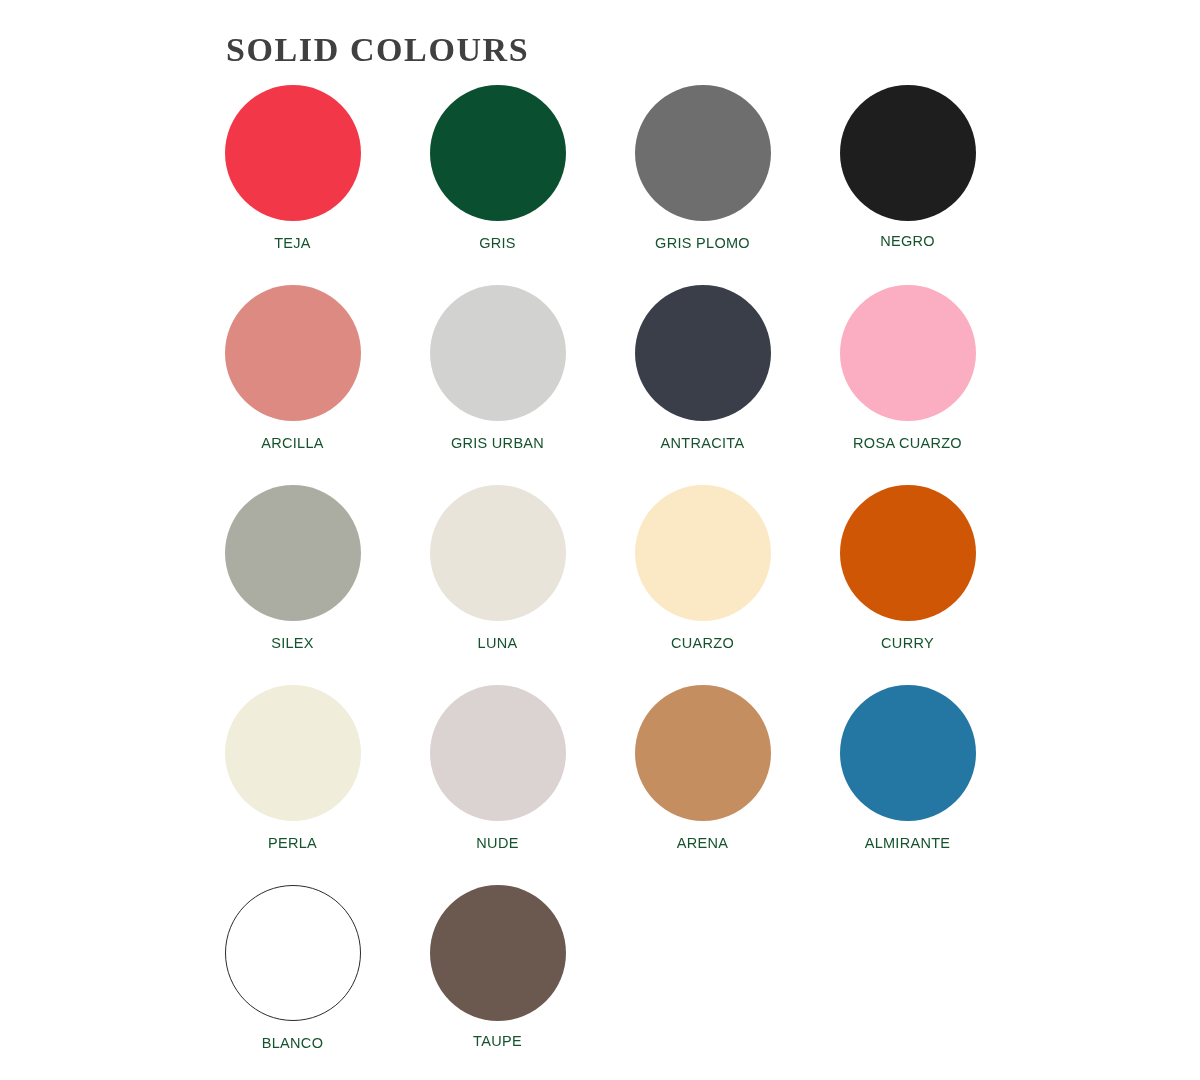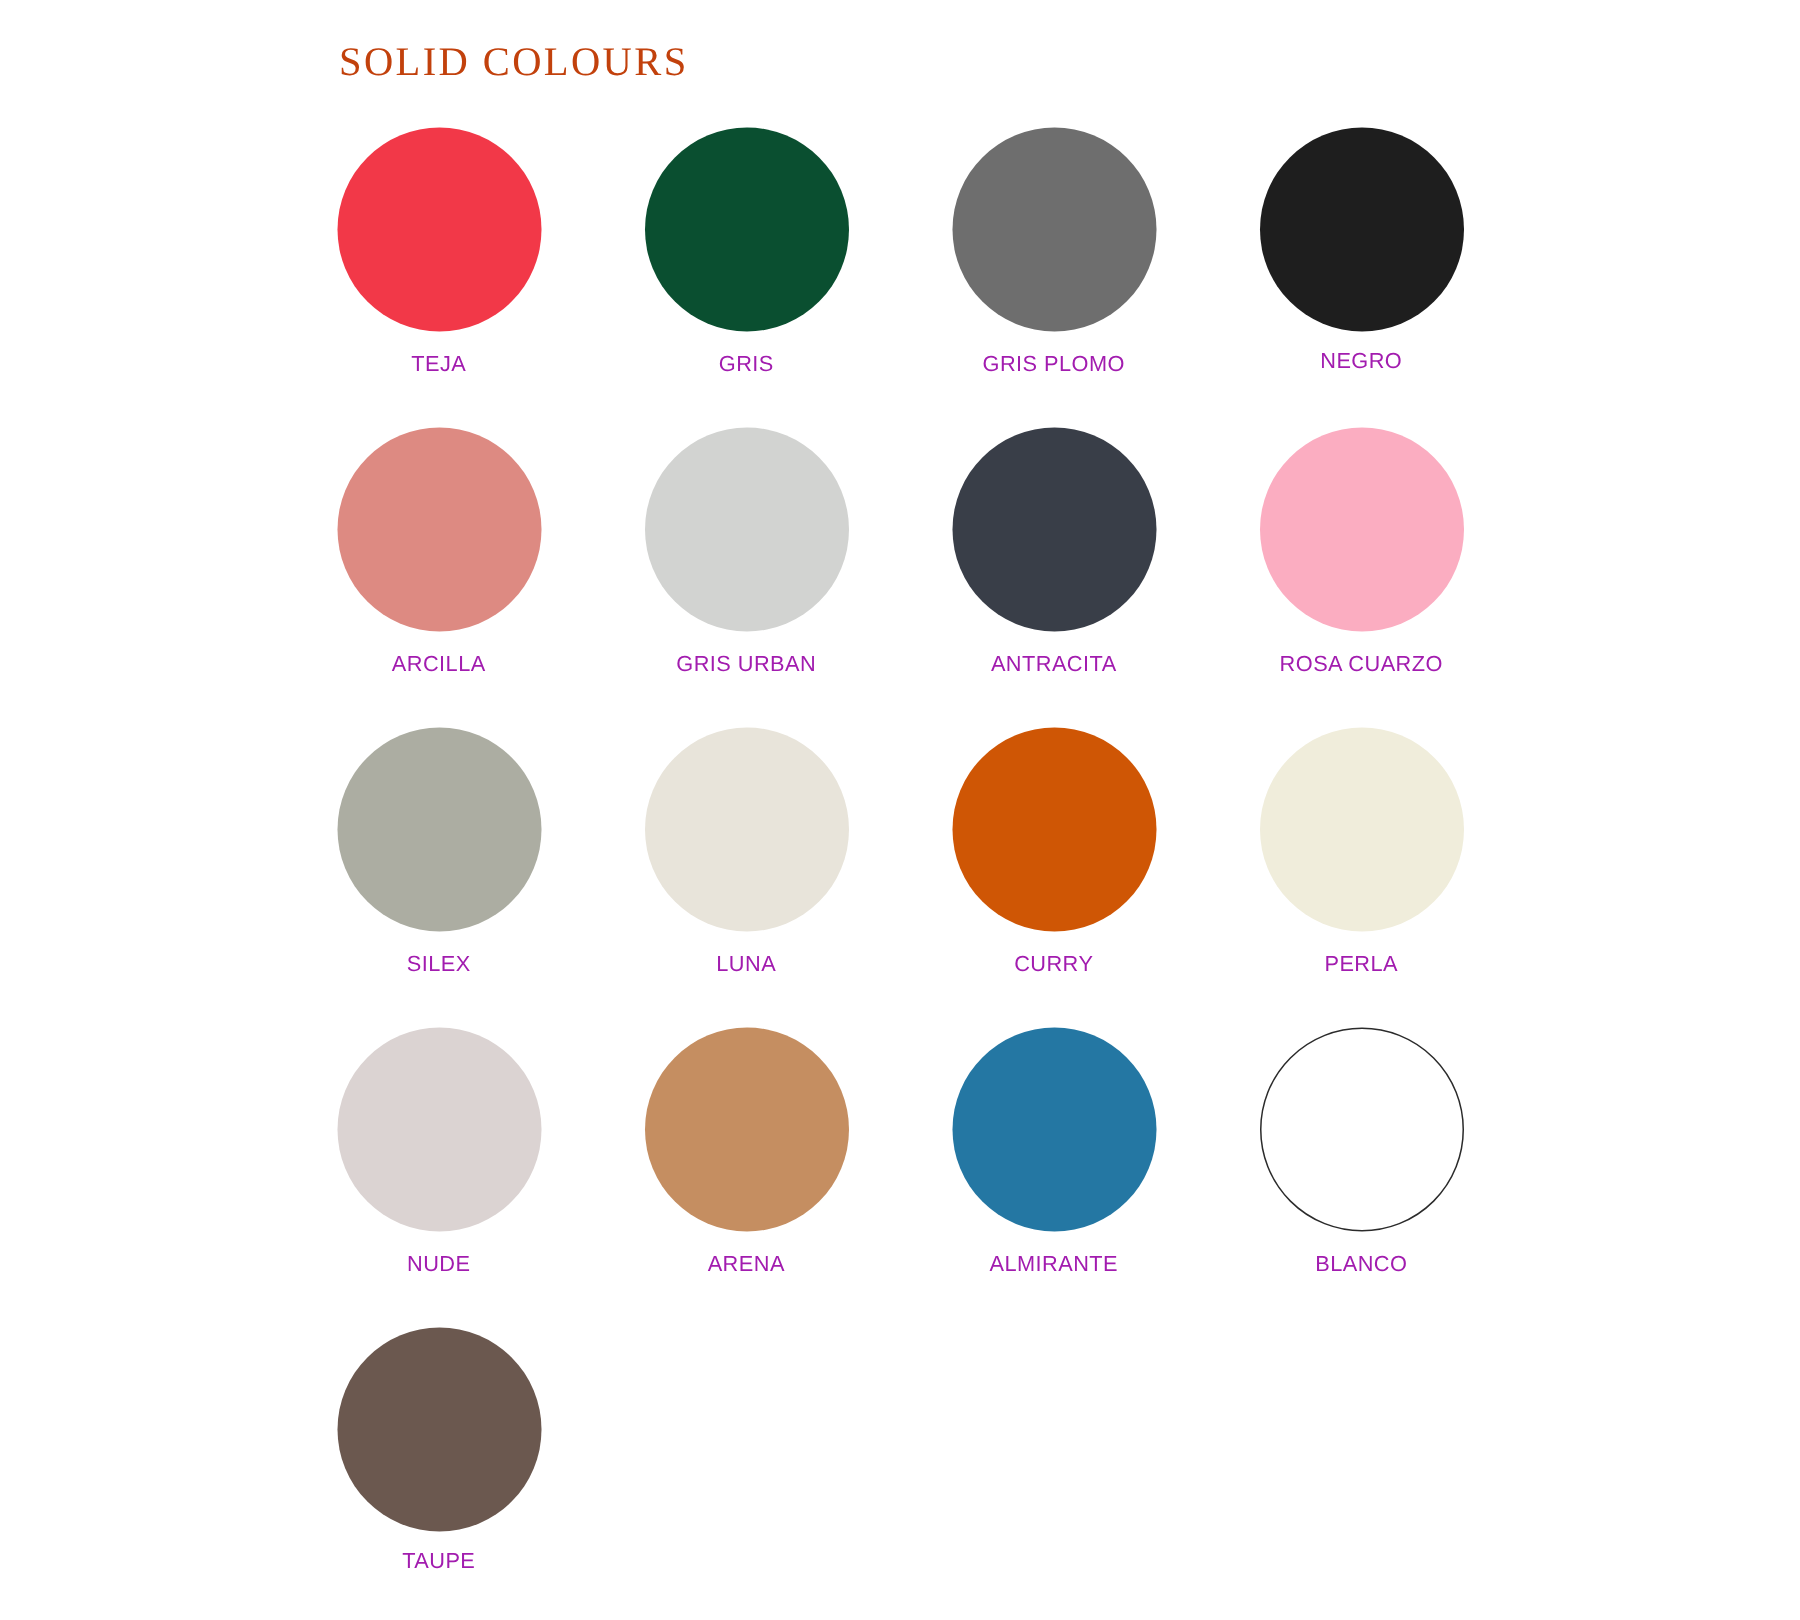--- a/index.html
+++ b/index.html
@@ -24,24 +24,24 @@
     height: 1080px;
     background: #ffffff;
   }
 
   
   .page-title {
     position: absolute;
     left: 226px;
     top: 8px;
     font-family: "Liberation Serif", "DejaVu Serif", serif;
-    font-size: 27px;
+    font-size: 34px;
     letter-spacing: 1.6px;
-    color: #c2410c;
-    font-weight: 400;
+    color: #404040;
+    font-weight: 700;
     white-space: nowrap;
   }
 
   
   .swatch-grid {
     position: absolute;
     left: 190px;
     top: 70px;
     width: 840px;
     display: grid;
@@ -72,21 +72,21 @@
     border: 1px solid #2b2b2b;
     width: 136px;
     height: 136px;
   }
 
   .swatch-label {
     margin-top: 15px;
     font-family: "Liberation Sans", sans-serif;
     font-size: 14.5px;
     letter-spacing: 0.3px;
-    color: #a21caf;
+    color: #14532d;
     text-align: center;
     white-space: nowrap;
     line-height: 1;
   }
 
   
   .swatch-cell.nudge-up .swatch-label { margin-top: 13px; }
 </style>
 </head>
 <body>
@@ -130,20 +130,24 @@
       </div>
       <div class="swatch-cell">
         <div class="swatch-disc" style="background: rgb(172, 173, 162);"></div>
         <div class="swatch-label">SILEX</div>
       </div>
       <div class="swatch-cell">
         <div class="swatch-disc" style="background: rgb(232, 228, 218);"></div>
         <div class="swatch-label">LUNA</div>
       </div>
       <div class="swatch-cell">
+        <div class="swatch-disc" style="background: rgb(251, 233, 198);"></div>
+        <div class="swatch-label">CUARZO</div>
+      </div>
+      <div class="swatch-cell">
         <div class="swatch-disc" style="background: rgb(207, 86, 5);"></div>
         <div class="swatch-label">CURRY</div>
       </div>
       <div class="swatch-cell">
         <div class="swatch-disc" style="background: rgb(240, 237, 219);"></div>
         <div class="swatch-label">PERLA</div>
       </div>
       <div class="swatch-cell">
         <div class="swatch-disc" style="background: rgb(219, 211, 210);"></div>
         <div class="swatch-label">NUDE</div>

